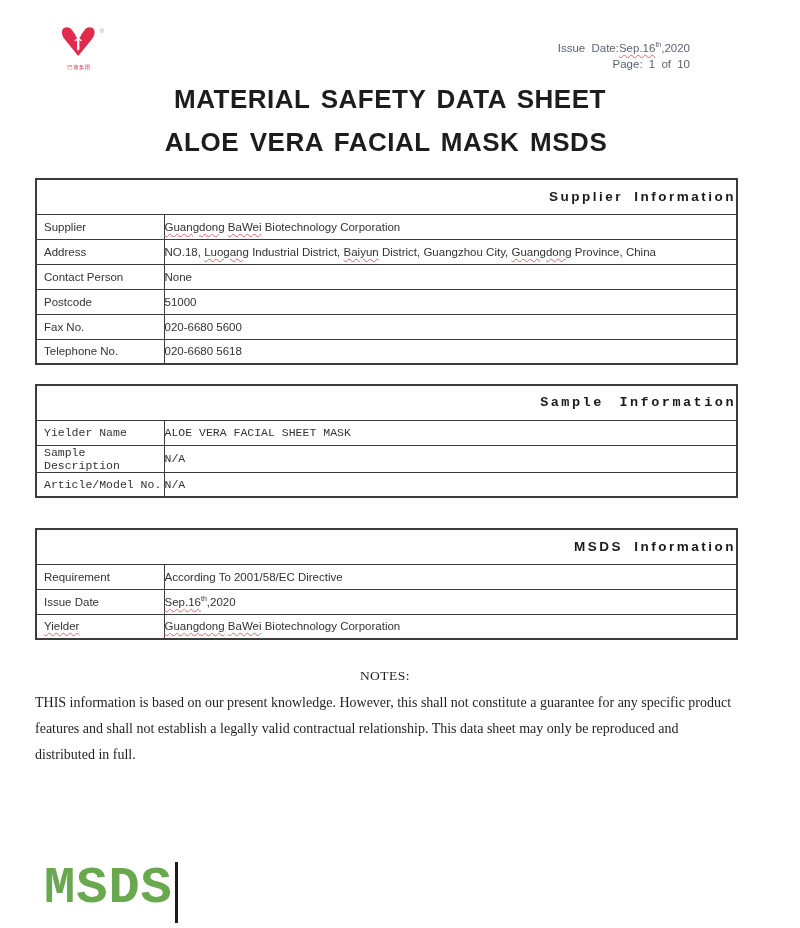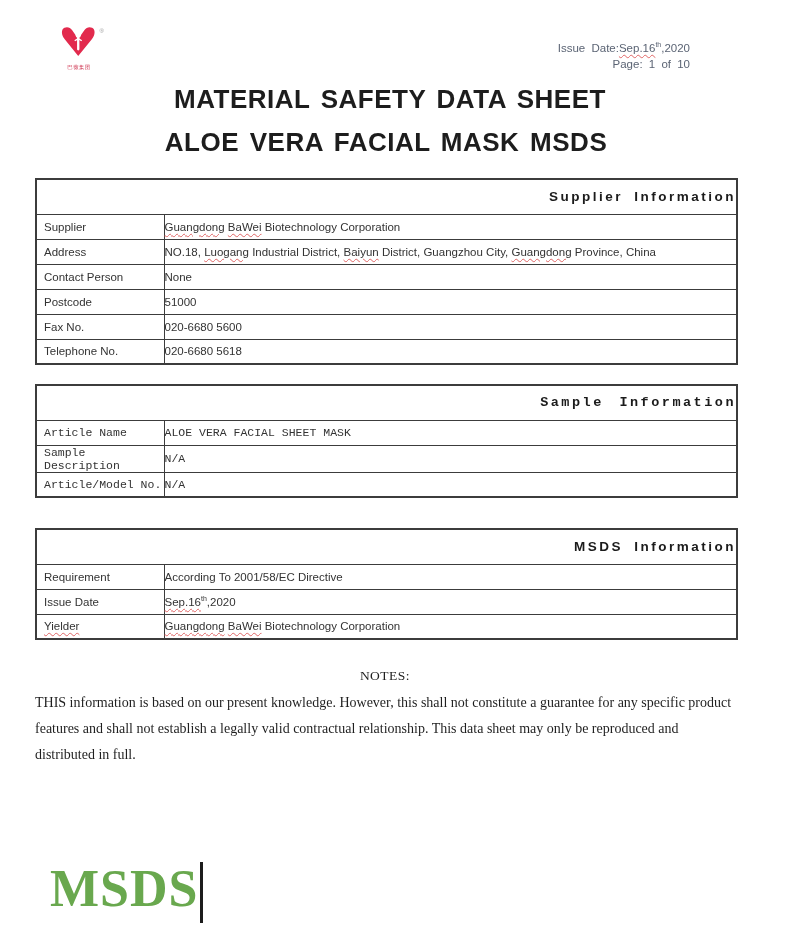--- a/index.html
+++ b/index.html
@@ -49,22 +49,22 @@
         text-decoration-color:#e06666; text-decoration-thickness:1px; text-underline-offset:2px; }
 
   
   .notes { position:absolute; left:35px; top:668px; width:700px;
            font-family:"Liberation Serif", serif; font-size:14px; color:#1f1f1f; }
   .notes-heading { font-size:13.5px; letter-spacing:0.5px; margin-bottom:6px;text-align:center; }
   .notes-body { line-height:26px; }
 
   
   .brand { position:absolute; left:44px; top:858px; display:flex; align-items:flex-start; }
-  .brand-text { font-family:Liberation Serif, serif; font-weight:bold;
-                font-size:52px; line-height:1.18; color:#69a84e; letter-spacing:1px;margin-left:6px; }
+  .brand-text { font-family:Liberation Mono, monospace; font-weight:bold;
+                font-size:52px; line-height:1.18; color:#69a84e; letter-spacing:1px; }
   .caret { width:3px; height:61px; background:#1c1c1c; margin-left:2px; margin-top:4px; }
 </style>
 </head>
 <body>
 
 <div class="page">
 
   <div class="logo-wrap">
     <span>
       <svg width="40" height="33" viewBox="0 0 40 34">
@@ -125,21 +125,21 @@
   <table class="info" id="sample-table">
     <colgroup>
         <col style="width:128px">
         <col>
       </colgroup>
     <tbody>
         <tr>
       <td class="heading" colspan="2">Sample Information</td>
     </tr>
     <tr>
-      <td class="lbl">Article Name</td>
+      <td class="lbl">Yielder Name</td>
       <td class="val">ALOE VERA FACIAL SHEET MASK</td>
     </tr>
     <tr>
       <td class="lbl">Sample Description</td>
       <td class="val">N/A</td>
     </tr>
     <tr>
       <td class="lbl">Article/Model No.</td>
       <td class="val">N/A</td>
     </tr>

